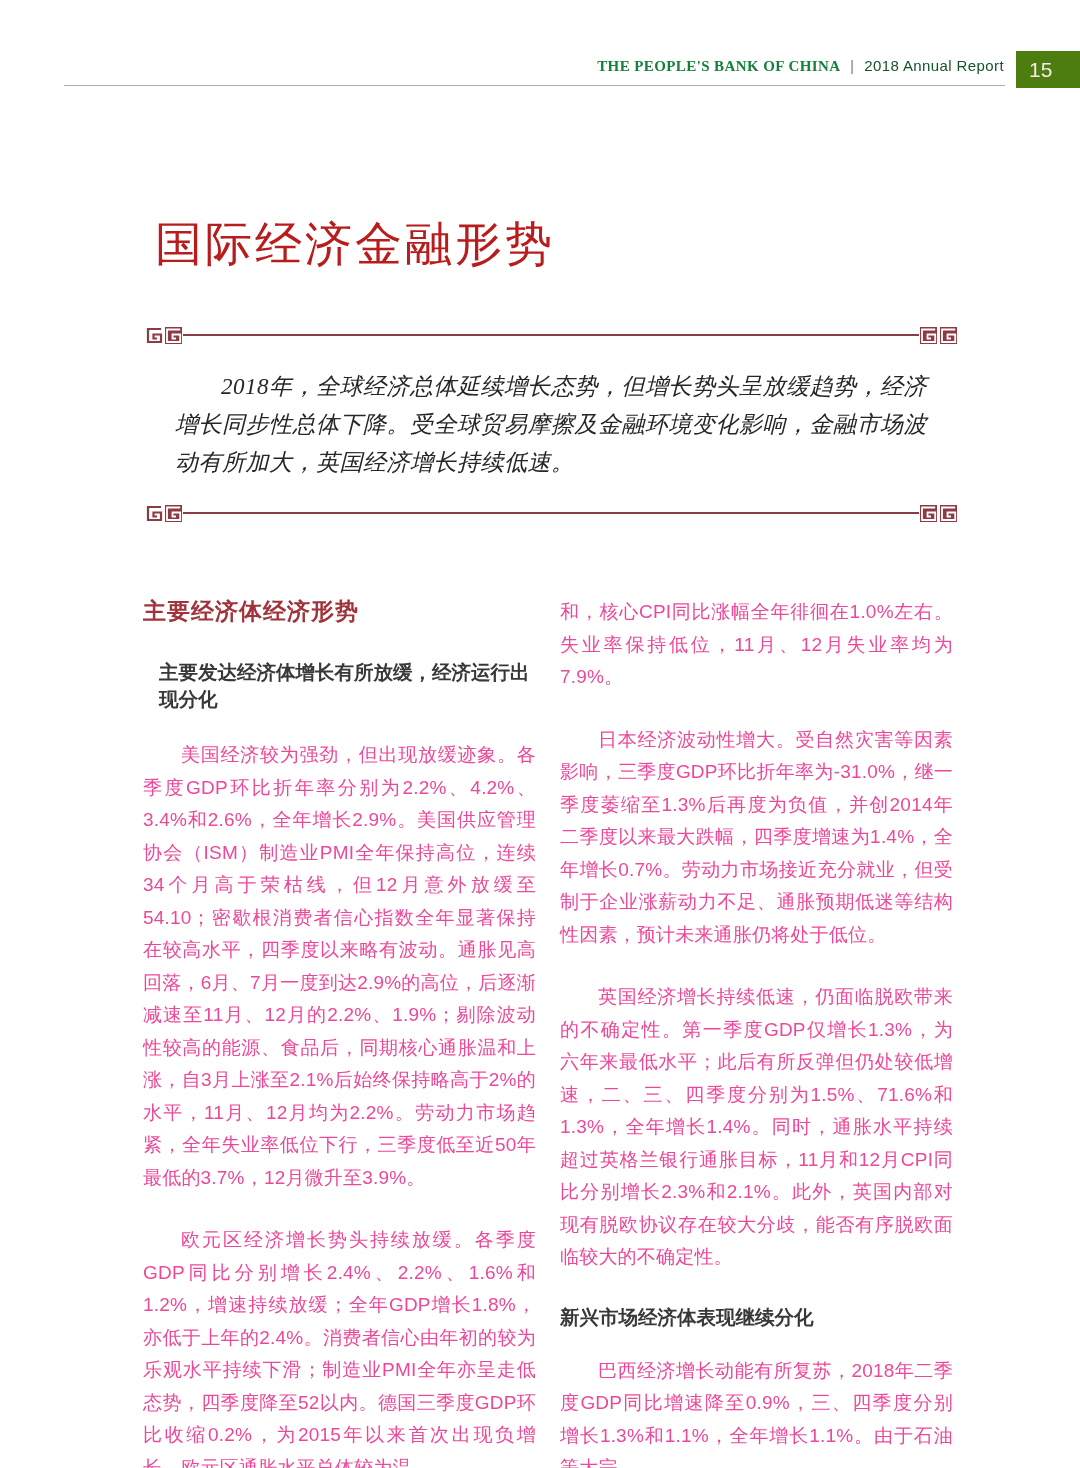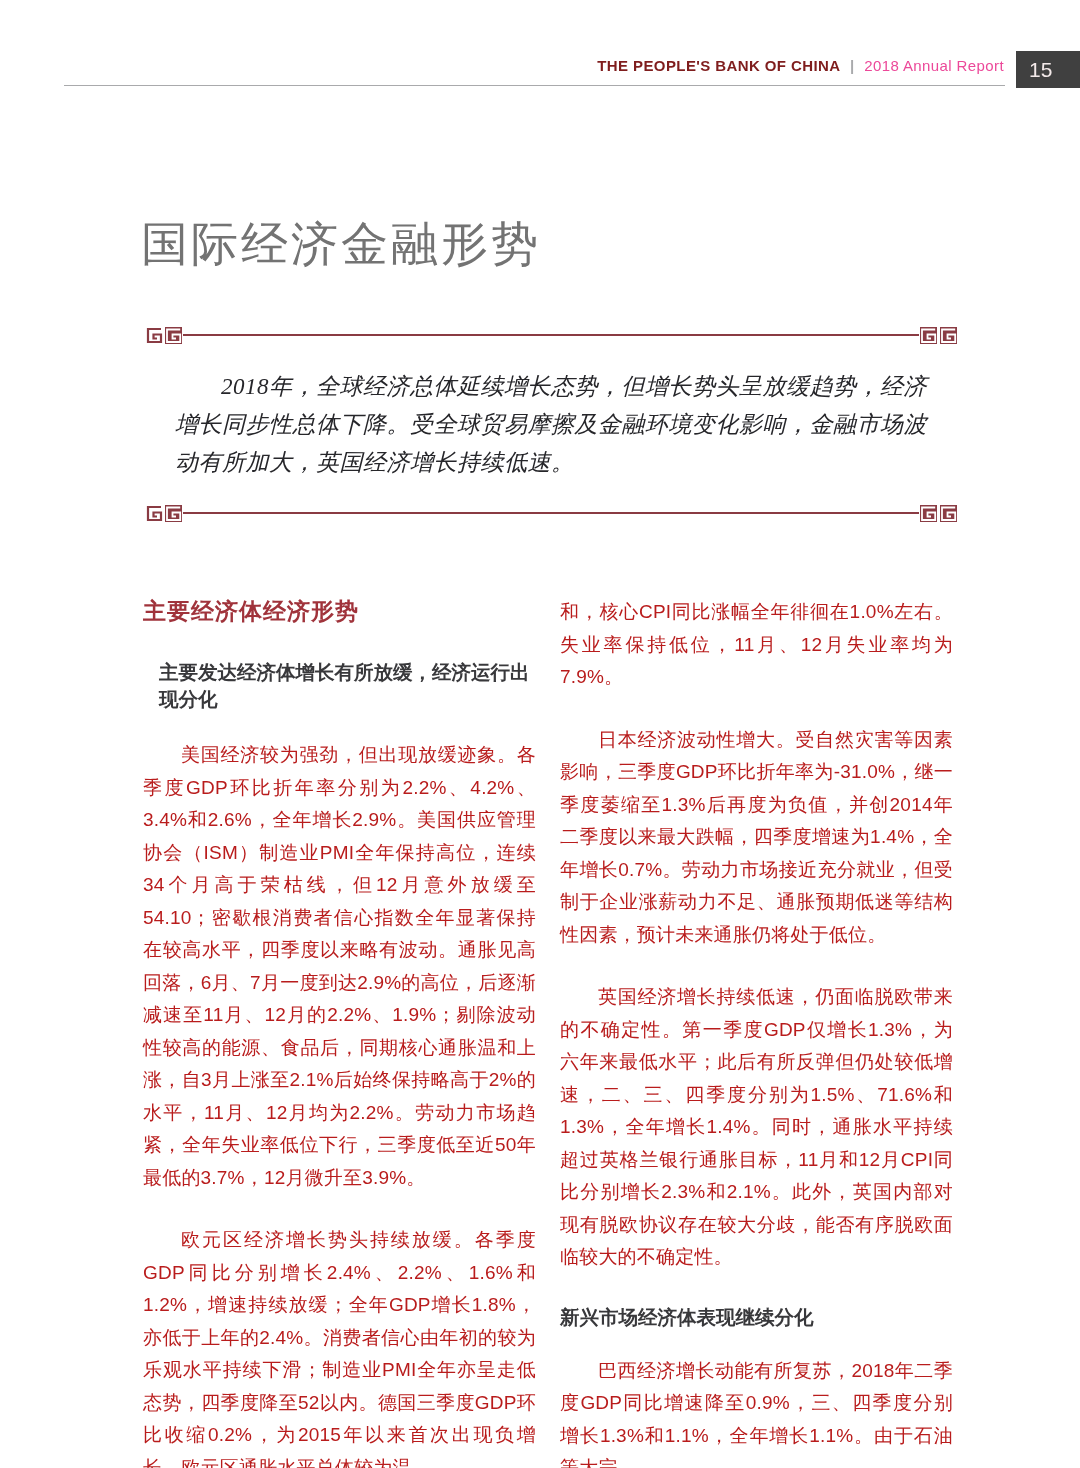--- a/index.html
+++ b/index.html
@@ -7,36 +7,36 @@
   .page {
     position:relative; width:1080px; height:1468px; margin:0 auto;
     background:#ffffff; overflow:hidden;
     font-family:"Liberation Sans", sans-serif;
   }
   
   .header-text {
     position:absolute; top:57px; right:76px; font-size:15px; letter-spacing:0.4px;
     white-space:nowrap;
   }
-  .bank-name { color:#7f1d1d; font-weight:bold; }
+  .bank-name { color:#15803d; font-weight:bold;font-family:Liberation Serif, serif; }
   .header-divider { color:#a9aaac; font-weight:bold; margin:0 5px; }
-  .report-title { color:#ec4899; }
+  .report-title { color:#14532d; }
   .header-rule {
     position:absolute; top:85px; left:64px; width:941px;
     border-top:1.5px solid #a9aaac;
   }
   .page-badge {
     position:absolute; top:51px; right:0; width:64px; height:37px;
-    background:#404040; color:#f3e9e9; font-size:21px;
+    background:#4d7c0f; color:#f3e9e9; font-size:21px;
     display:flex; align-items:center; padding-left:13px;
   }
   
   .page-title {
-    position:absolute; top:213px; left:141px;
-    font-size:47px; font-weight:500; color:#737373; letter-spacing:3px;
+    position:absolute; top:213px; left:155px;
+    font-size:47px; font-weight:500; color:#b91c1c; letter-spacing:3px;
   }
   
   .summary-panel { position:absolute; top:326px; left:145px; width:812px; }
   .orn-row { display:flex; align-items:center; height:18px; }
   .orn-line { flex:1; border-top:2px solid #8a3b43; }
   .orn-pair { flex:0 0 auto; display:block; }
   .summary-text {
     padding:24px 30px 22px 30px;
     font-family:"Liberation Serif", serif; font-style:italic;
     font-size:23px; line-height:38px; color:#26262a;
@@ -51,21 +51,21 @@
   .section-heading {
     font-size:23px; font-weight:700; color:#a0333b;
     letter-spacing:1px; margin:0 0 32px 0;
   }
   .subheading {
     font-size:19.5px; font-weight:700; color:#38383b;
     margin:0 0 26px 16px;
   }
   .subheading.mid { margin:20px 0 24px 0; }
   p.body {
-    font-size:19px; line-height:32.5px; color:#b91c1c;
+    font-size:19px; line-height:32.5px; color:#ec4899;
     text-align:justify; text-indent:2em; margin:0 0 30px 0;
     letter-spacing:0.2px;
   }
   p.body.cont { text-indent:0; }
 </style>
 </head>
 <body>
 
 <div class="page">
 

